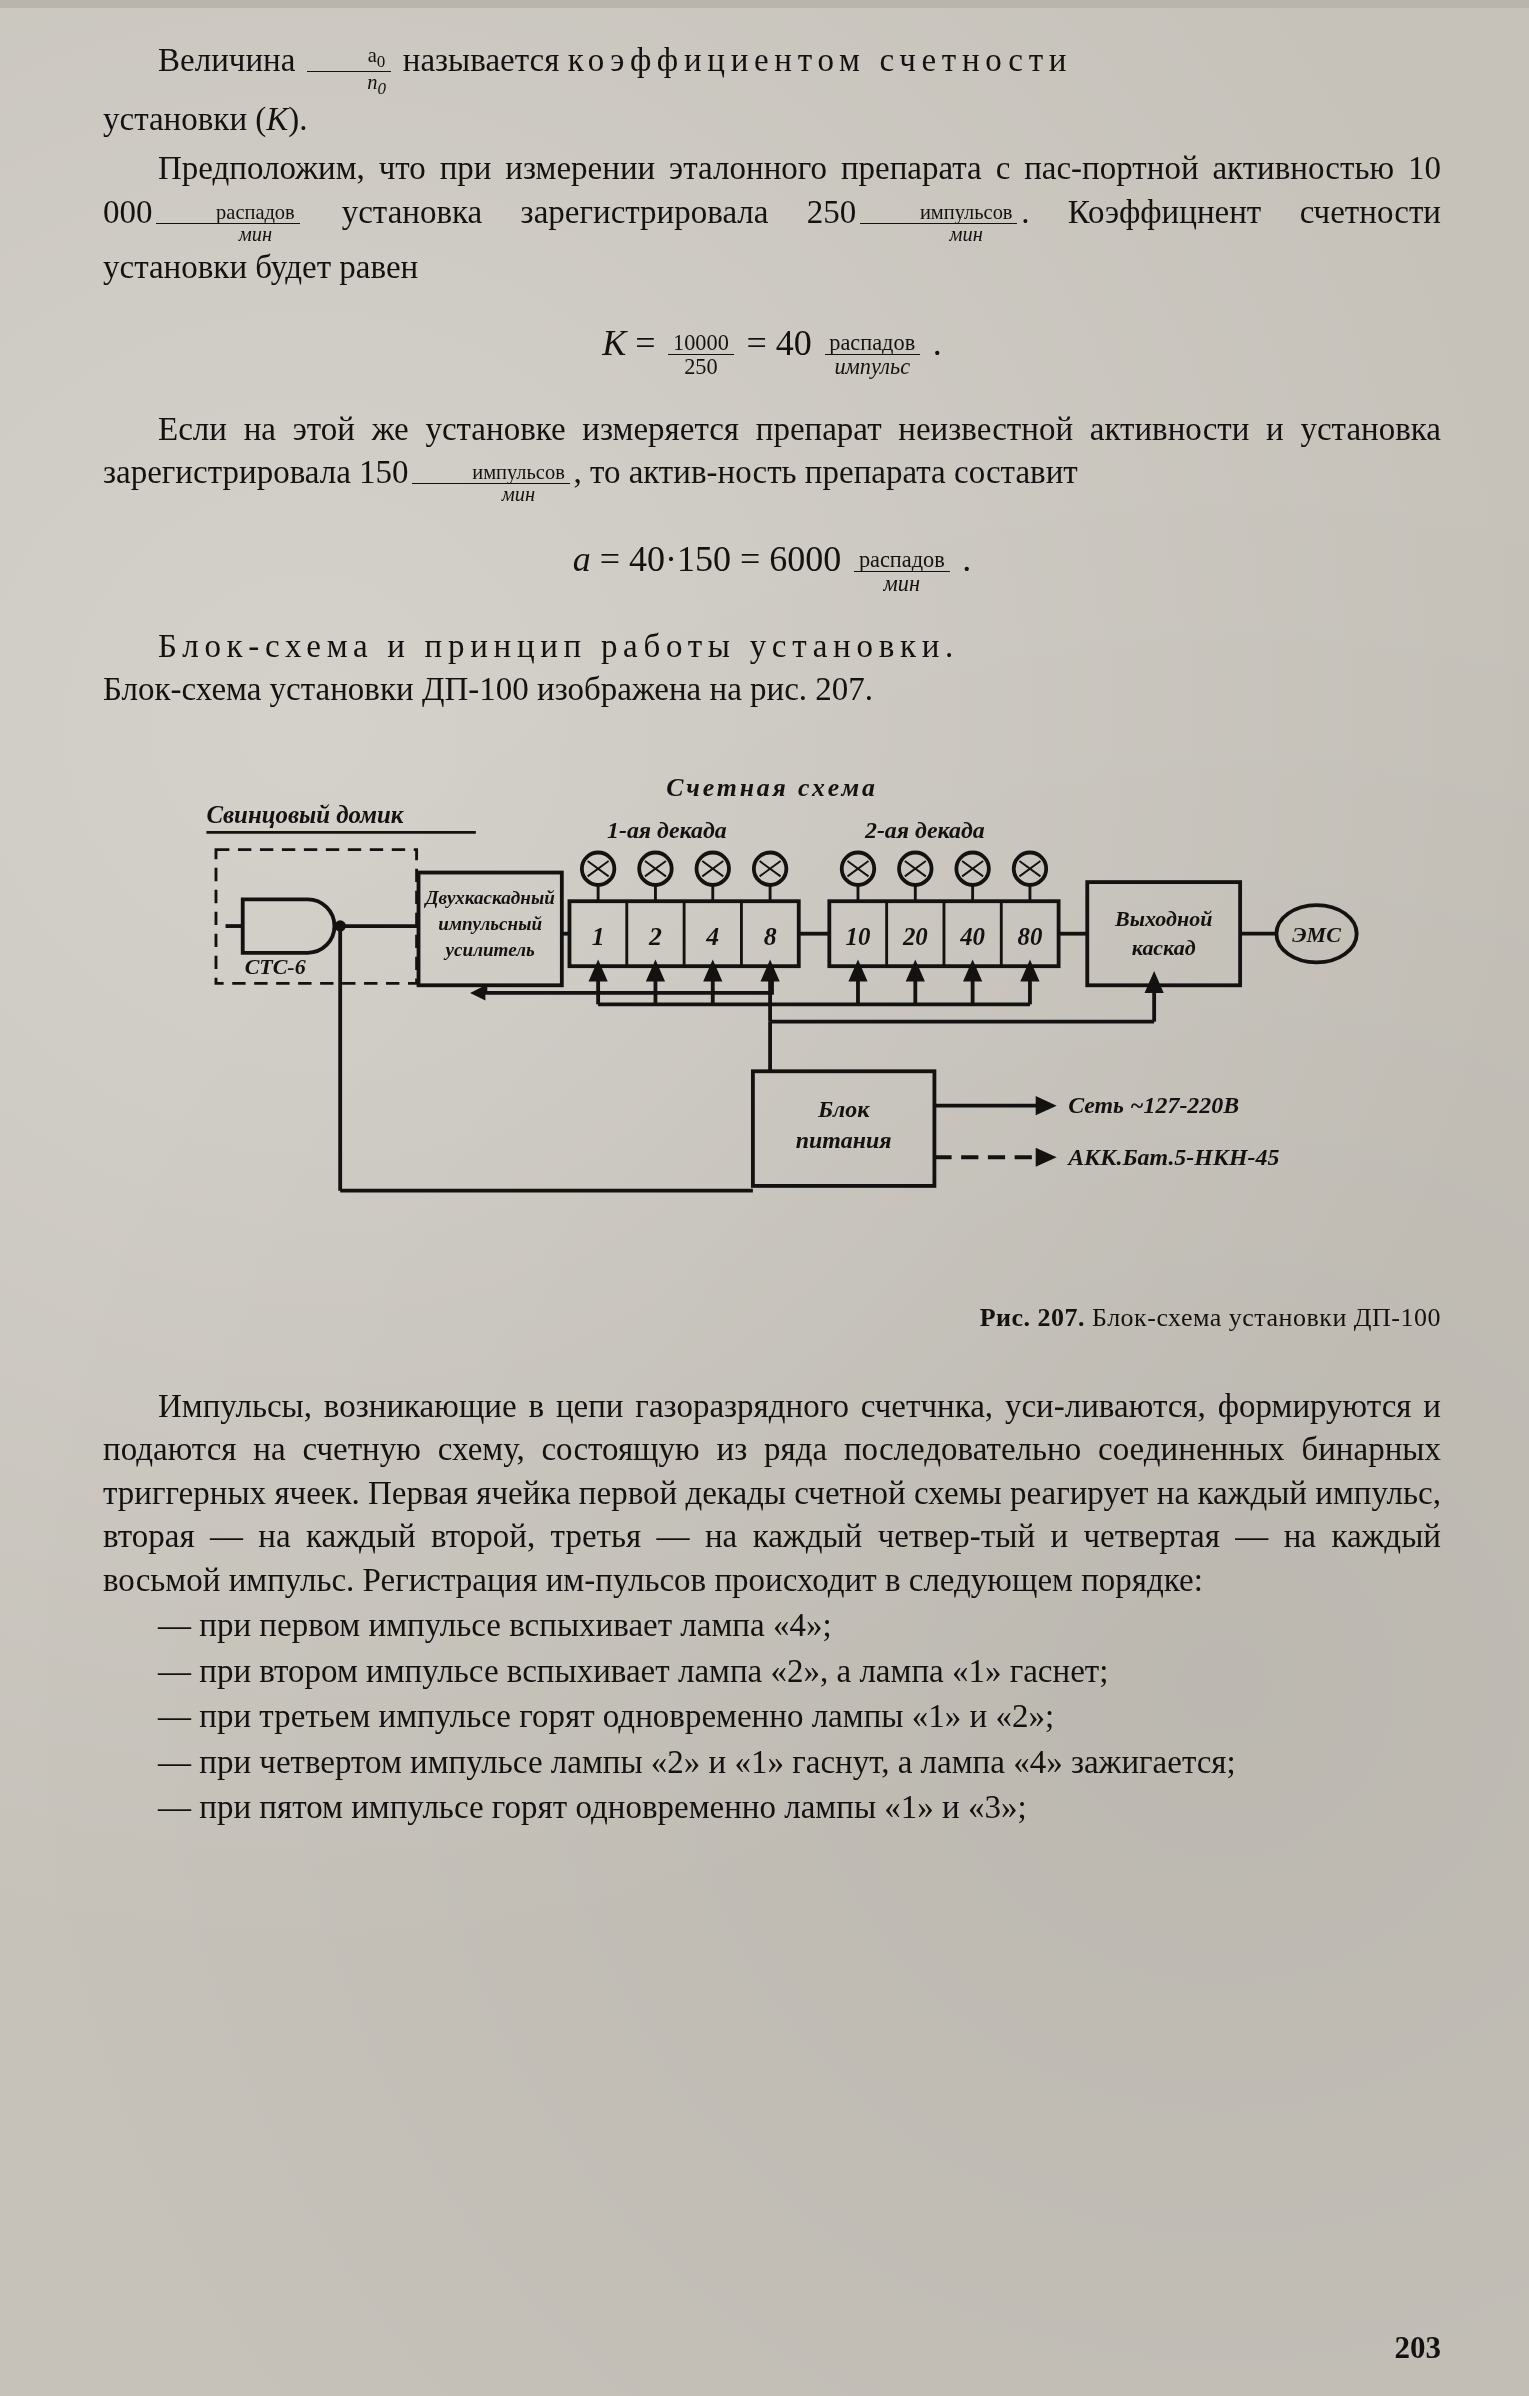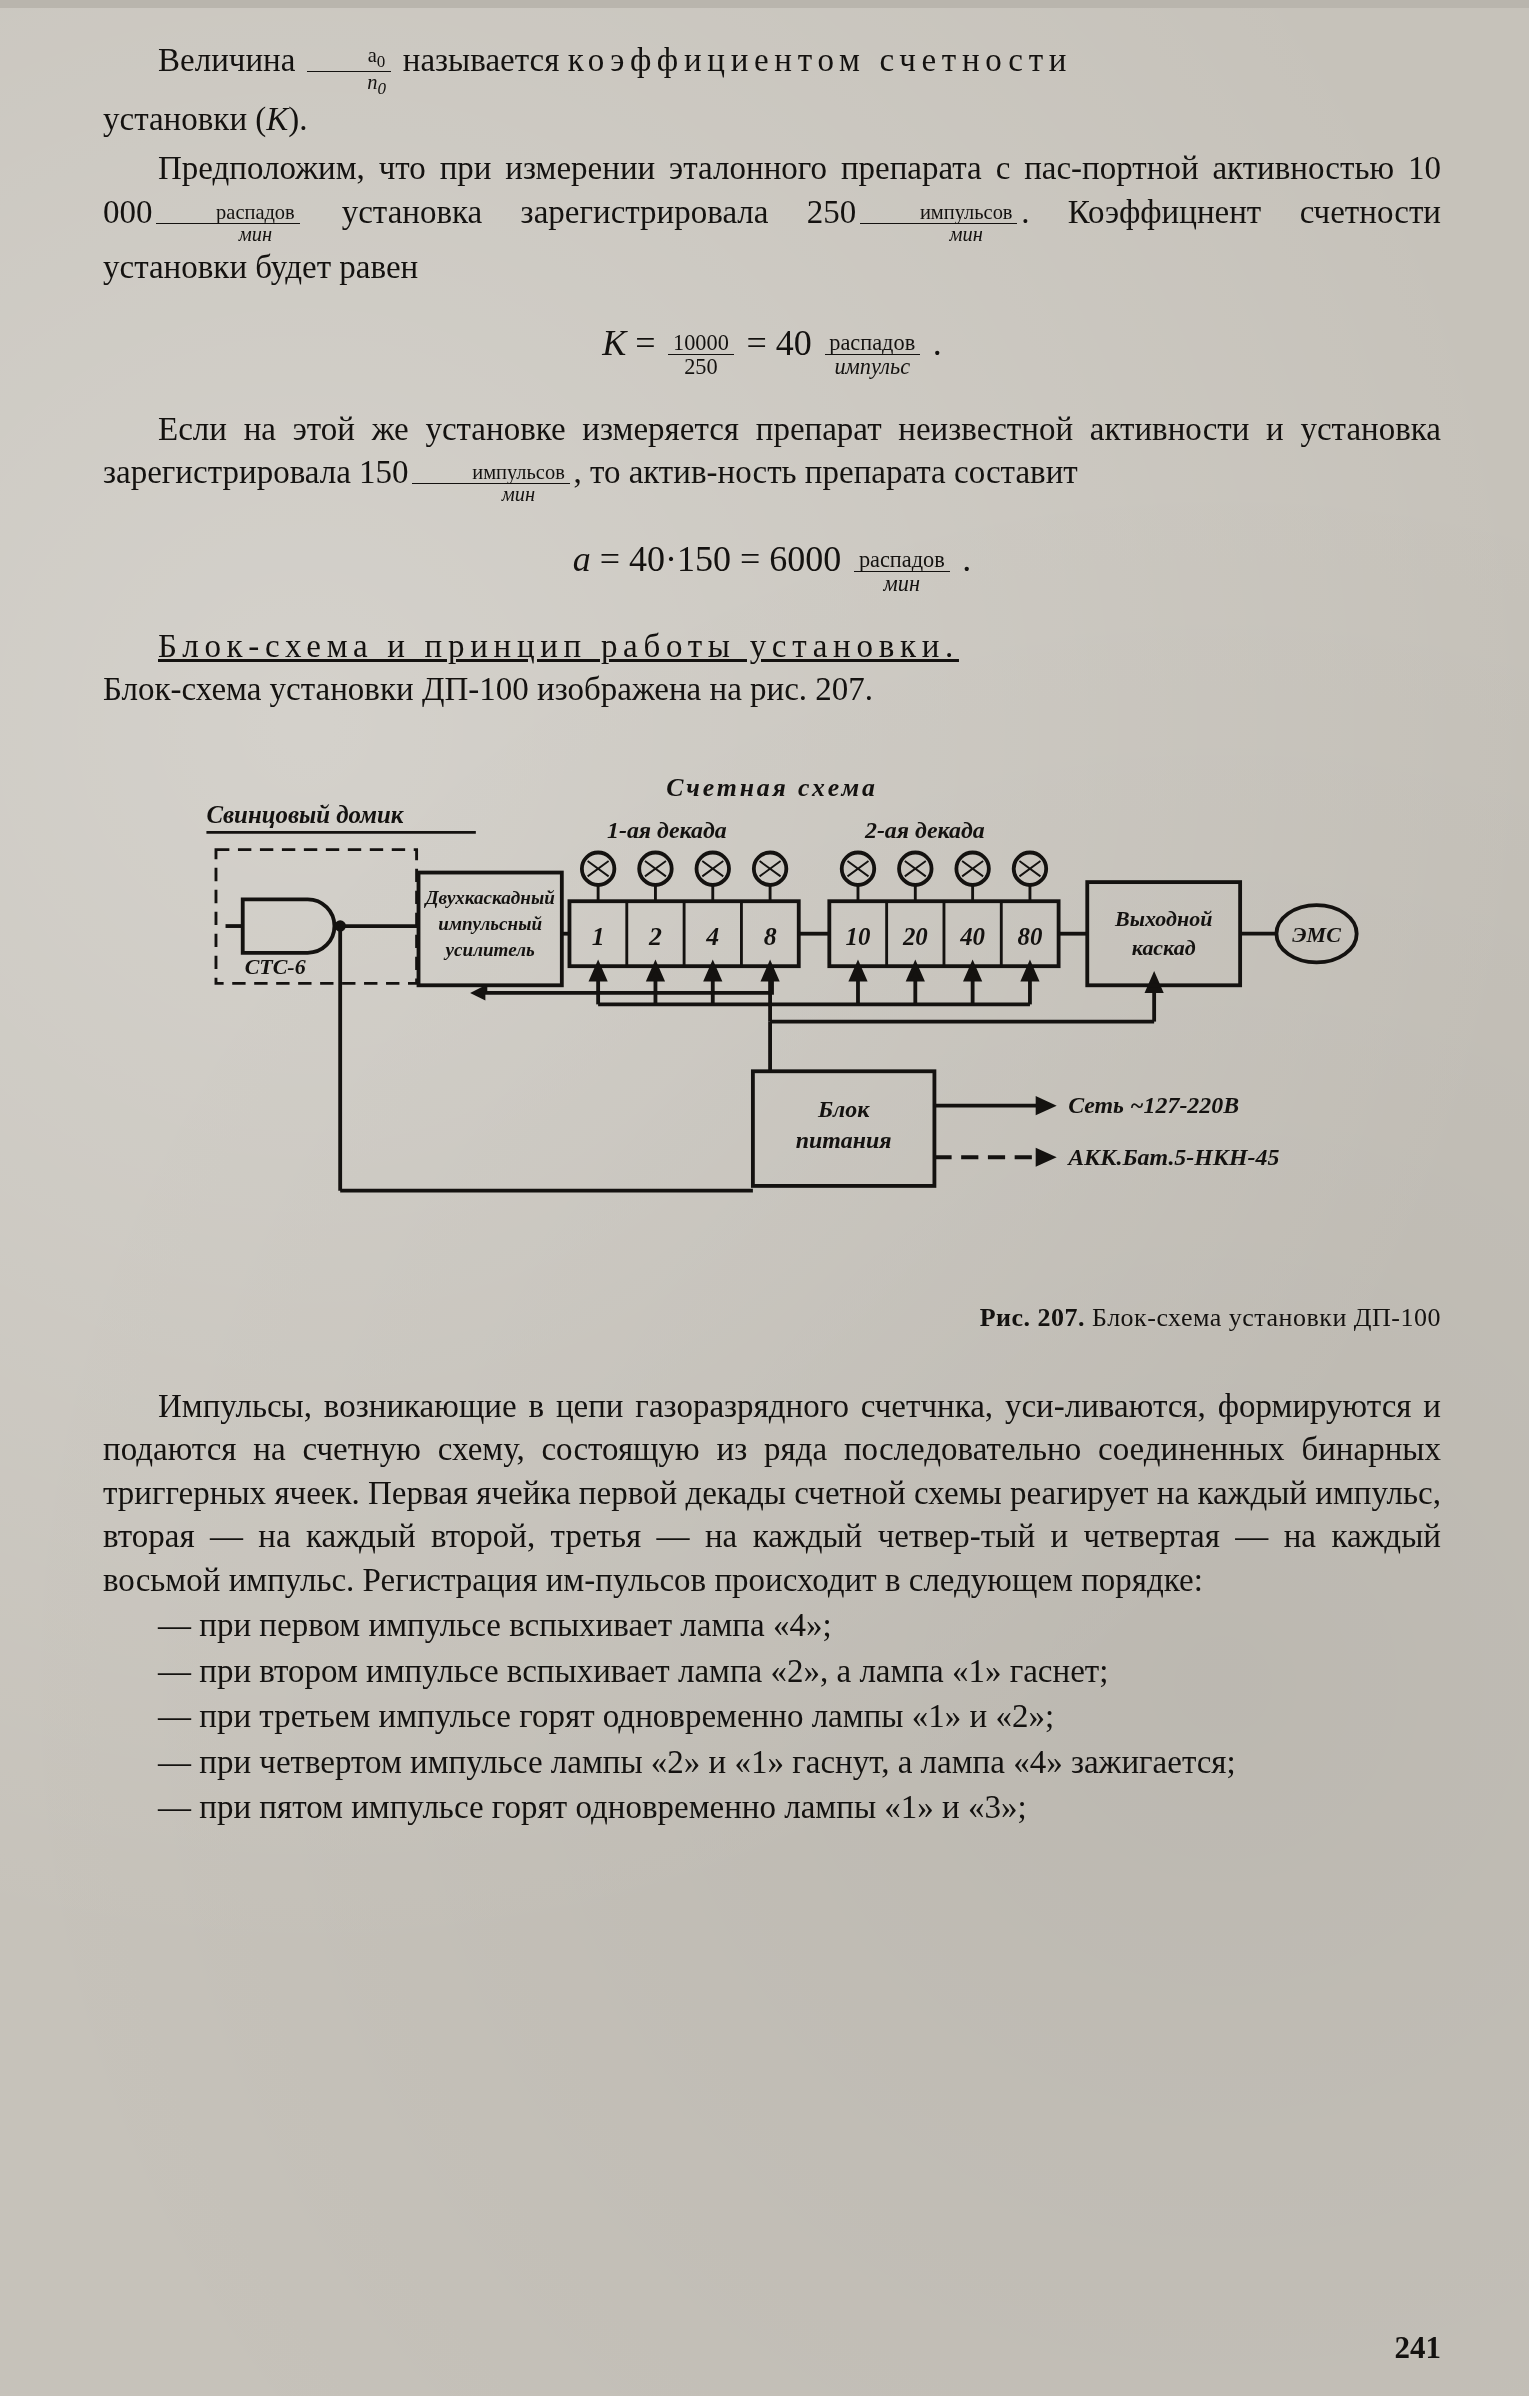--- a/index.html
+++ b/index.html
@@ -169,21 +169,21 @@
       <span>=</span>
       <span>6000</span>
       <span class="frac">
         <span class="num">распадов</span>
         <span class="den">мин</span>
       </span>
       <span>.</span>
     </div>
 
     <p class="para" style="margin-top:21px;">
-      <span class="spaced" style="margin-left:55px;text-decoration:underline;">Блок-схема и принцип работы установки.</span><br>
+      <span class="spaced" style="margin-left:55px;">Блок-схема и принцип работы установки.</span><br>
       <span>Блок-схема установки ДП-100 изображена на рис. 207.</span>
     </p>
 
     <div class="figure">
       <svg class="fig-canvas" viewBox="0 0 1400 560" xmlns="http://www.w3.org/2000/svg">
 
         <text x="108" y="70" font-size="26">Свинцовый домик</text>
         <line x1="108" y1="80" x2="390" y2="80" stroke="#141210" stroke-width="3"></line>
 
         <rect x="118" y="98" width="210" height="140" fill="none" stroke="#141210" stroke-width="3" stroke-dasharray="14 9"></rect>
@@ -319,15 +319,15 @@
     <p class="para indent" style="margin-top:36px;">
       <span>Импульсы, возникающие в цепи газоразрядного счетчнка, уси-ливаются, формируются и подаются на счетную схему, состоящую из ряда последовательно соединенных бинарных триггерных ячеек. Первая ячейка первой декады счетной схемы реагирует на каждый импульс, вторая — на каждый второй, третья — на каждый четвер-тый и четвертая — на каждый восьмой импульс. Регистрация им-пульсов происходит в следующем порядке:</span>
     </p>
     <p class="para list-line"><span>— при первом импульсе вспыхивает лампа «4»;</span></p>
     <p class="para list-line"><span>— при втором импульсе вспыхивает лампа «2», а лампа «1» гаснет;</span></p>
     <p class="para list-line"><span>— при третьем импульсе горят одновременно лампы «1» и «2»;</span></p>
     <p class="para list-line"><span>— при четвертом импульсе лампы «2» и «1» гаснут, а лампа «4» зажигается;</span></p>
     <p class="para list-line"><span>— при пятом импульсе горят одновременно лампы «1» и «3»;</span></p>
   </div>
 
-  <div class="pagenum">241</div>
+  <div class="pagenum">203</div>
 </div>
 
 
 </body></html>

